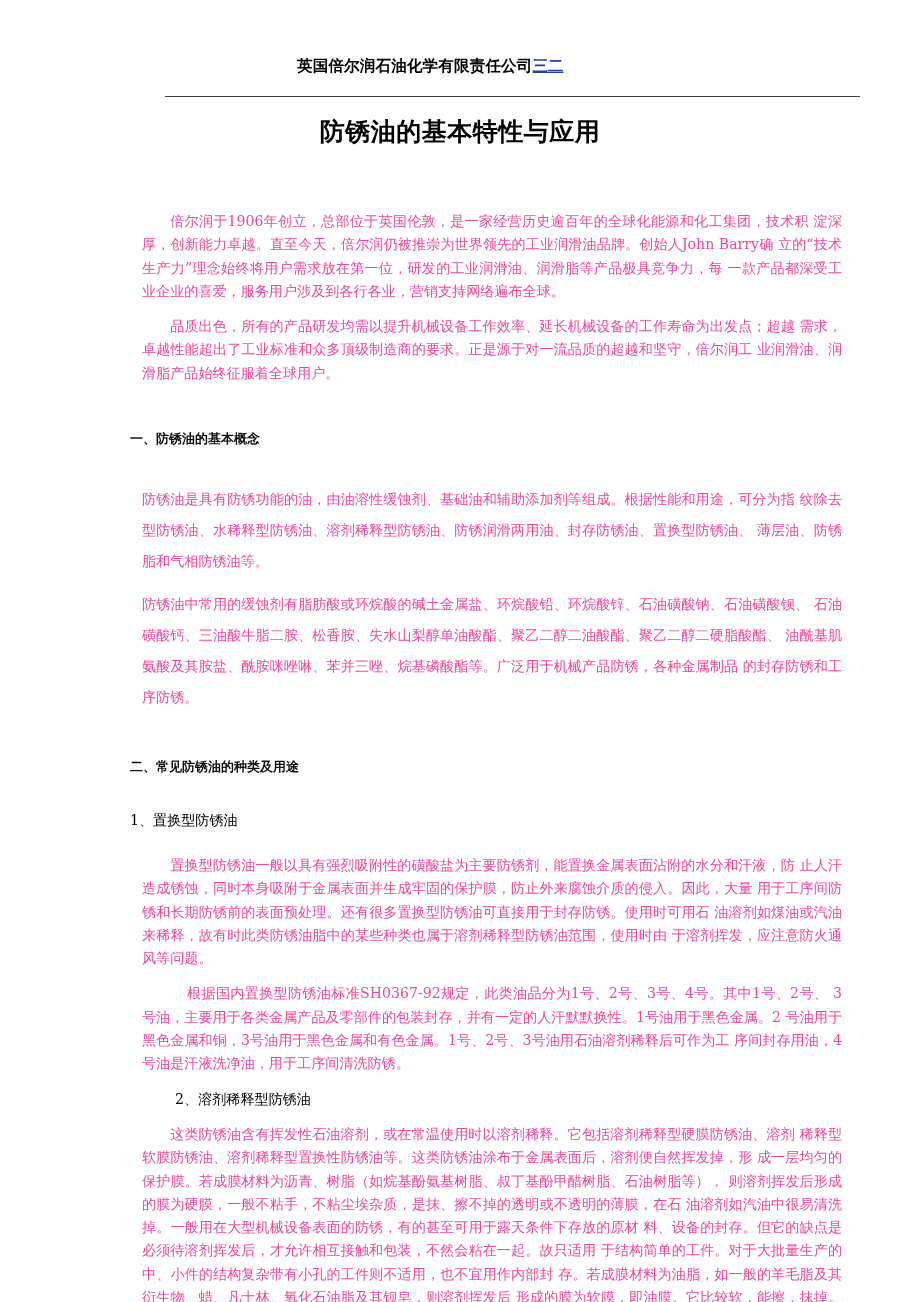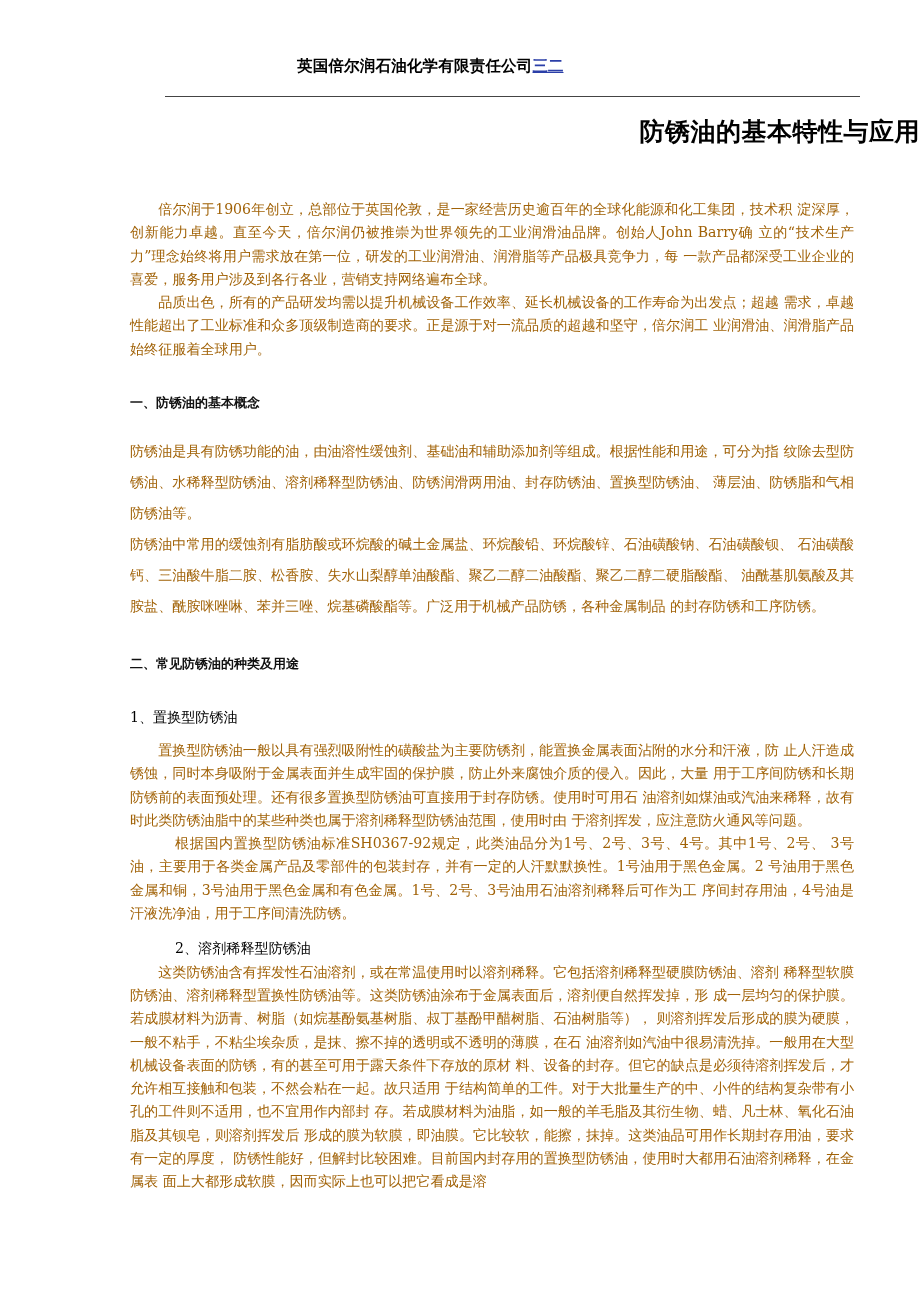--- a/index.html
+++ b/index.html
@@ -52,43 +52,43 @@
     text-decoration: underline;
     cursor: pointer;
   }
 
   
   .doc-title {
     position: absolute;
     left: 0;
     top: 98px;
     width: 920px;
-    text-align: right;
+    text-align: center;
     font-family: "DejaVu Sans", "Liberation Sans", sans-serif;
     font-weight: bold;
     font-size: 25px;
     letter-spacing: 0.5px;
     color: #000000;
   }
 
   
   .body-area {
     position: absolute;
     left: 130px;
     top: 198px;
     width: 724px;
   }
 
   p.para {
-    margin: 0;
+    margin: 12px;
     font-size: 14.1px;
     line-height: 23.3px;
     text-align: justify;
     text-justify: inter-ideograph;
-    color: #a16207;
+    color: #ec4899;
     word-break: break-all;
   }
   p.indent2 { text-indent: 2em; }
   p.indent3 { text-indent: 3.2em; }
 
   .gap-sm { height: 10px; }
   .gap-md { height: 22px; }
   .gap-lg { height: 30px; }
 
   h2.section {

